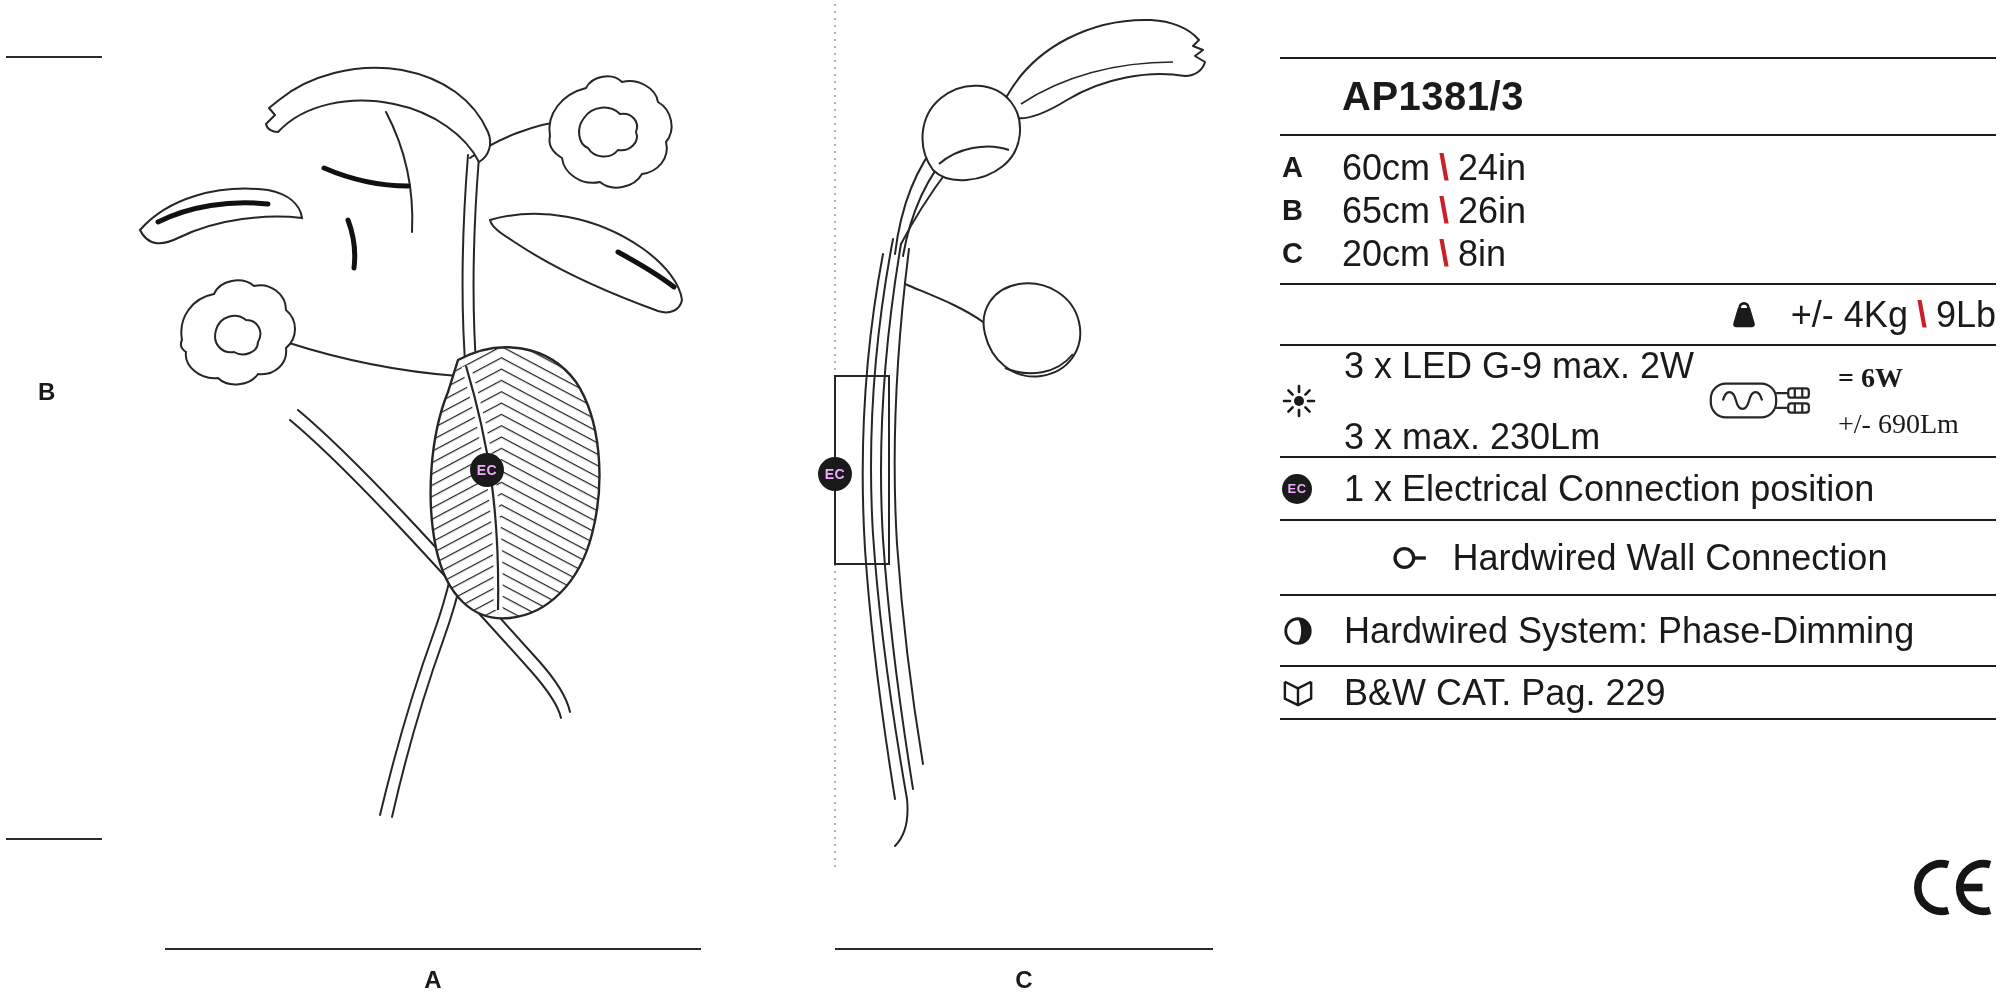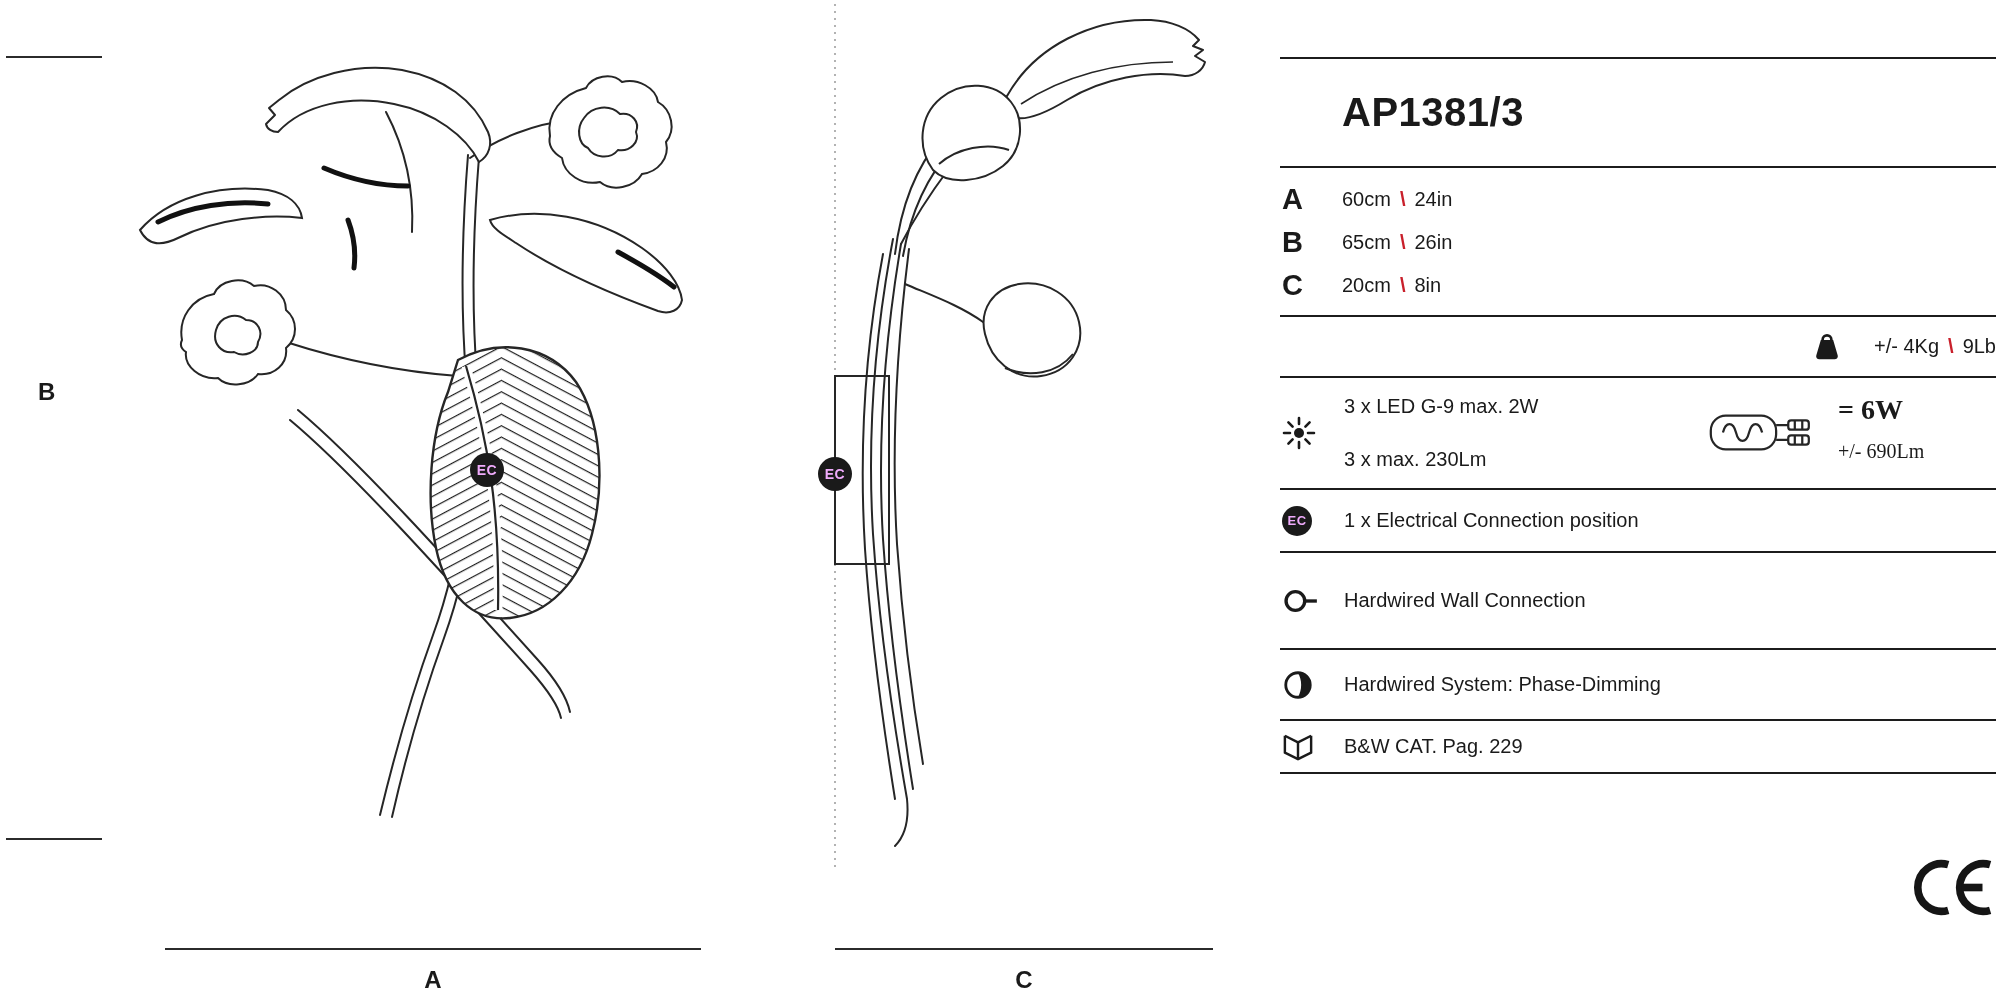--- a/index.html
+++ b/index.html
@@ -11,37 +11,37 @@
      color:#f0abfc;display:flex;align-items:center;justify-content:center;
      font-size:14px;font-weight:700;letter-spacing:.5px;}
   .dim-line{position:absolute;height:2px;background:#2b2b2b;}
   .dim-label{position:absolute;font-weight:700;font-size:24px;}
   .center{text-align:center;}
 
   
   .spec{position:absolute;left:1280px;top:57px;width:716px;border-top:2px solid #1c1c1c;}
   .sec{box-sizing:border-box;border-bottom:2px solid #1c1c1c;display:flex;align-items:center;
        padding-left:2px;position:relative;}
-  .sec-title{height:109px;padding-left:62px;}
+  .sec-title{height:77px;padding-left:62px;}
   .title{font-size:40px;font-weight:700;letter-spacing:.5px;}
   .sec-dims{display:block;height:149px;padding-top:10px;}
   .dim-row{height:43px;display:flex;align-items:center;}
   .dim-key{width:60px;font-weight:700;font-size:29px;}
-  .val,.txt{font-size:20px;line-height:1.15;}
+  .val,.txt{font-size:36px;line-height:1.15;}
   .sep{color:var(--accent,#c9202b);font-weight:700;padding:0 9px;}
   .icon-slot{width:40px;display:flex;justify-content:flex-start;align-items:center;margin-right:22px;flex:0 0 40px;}
   .sec-weight{height:61px;justify-content:flex-end;}
   .sec-light{height:112px;}
   .light-lines{display:flex;flex-direction:column;justify-content:flex-end;gap:30px;}
   .bulb{position:absolute;left:428px;top:32px;}
   .totals{position:absolute;left:558px;top:16px;width:158px;font-family:Liberation Serif, serif;}
   .tw{font-size:28px;font-weight:700;margin-bottom:14px;}
-  .tl{font-size:20px;}
+  .tl{font-size:28px;}
   .sec-ec{height:63px;}
-  .sec-hard{height:97px;}
+  .sec-hard{height:75px;justify-content:center;}
   .sec-dim2{height:71px;}
   .sec-cbm{height:67px;}
   .sec-cat{height:53px;}
   .ec-inline{position:static;width:30px;height:30px;font-size:13px;flex:0 0 30px;}
   .ce{position:absolute;left:1912px;top:858px;}
 </style>
 </head>
 <body>
 
 <div class="page">

